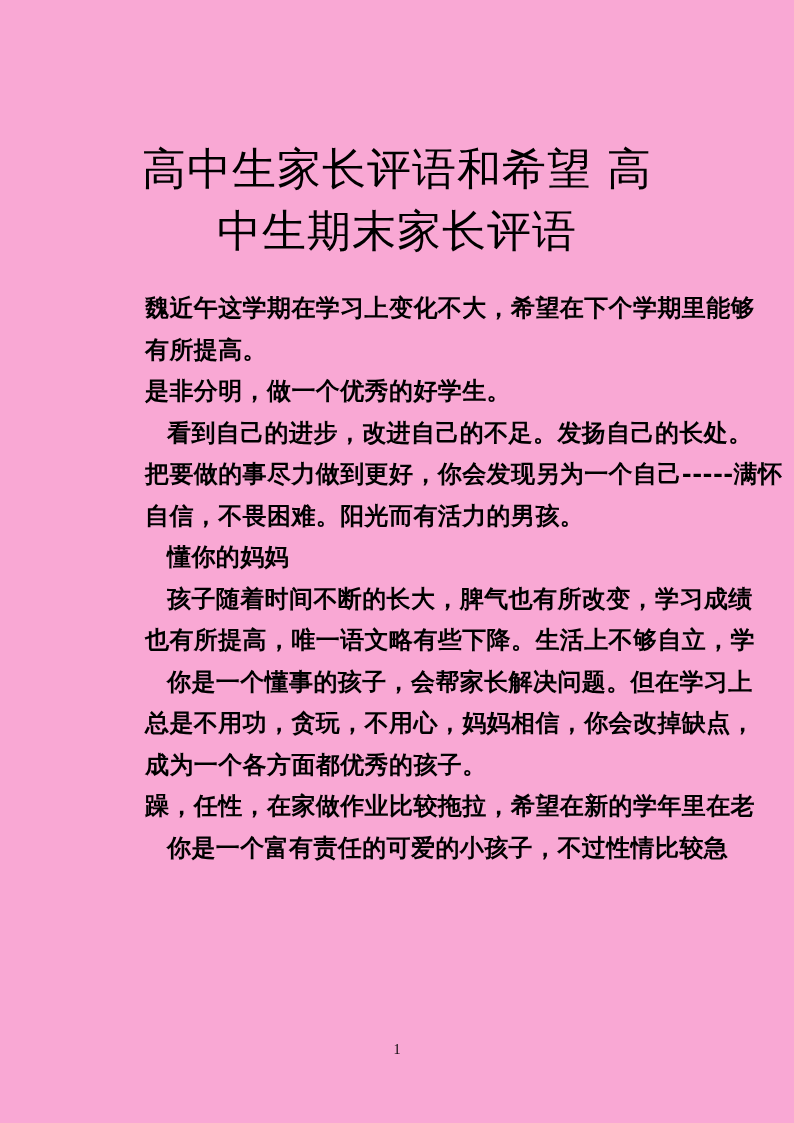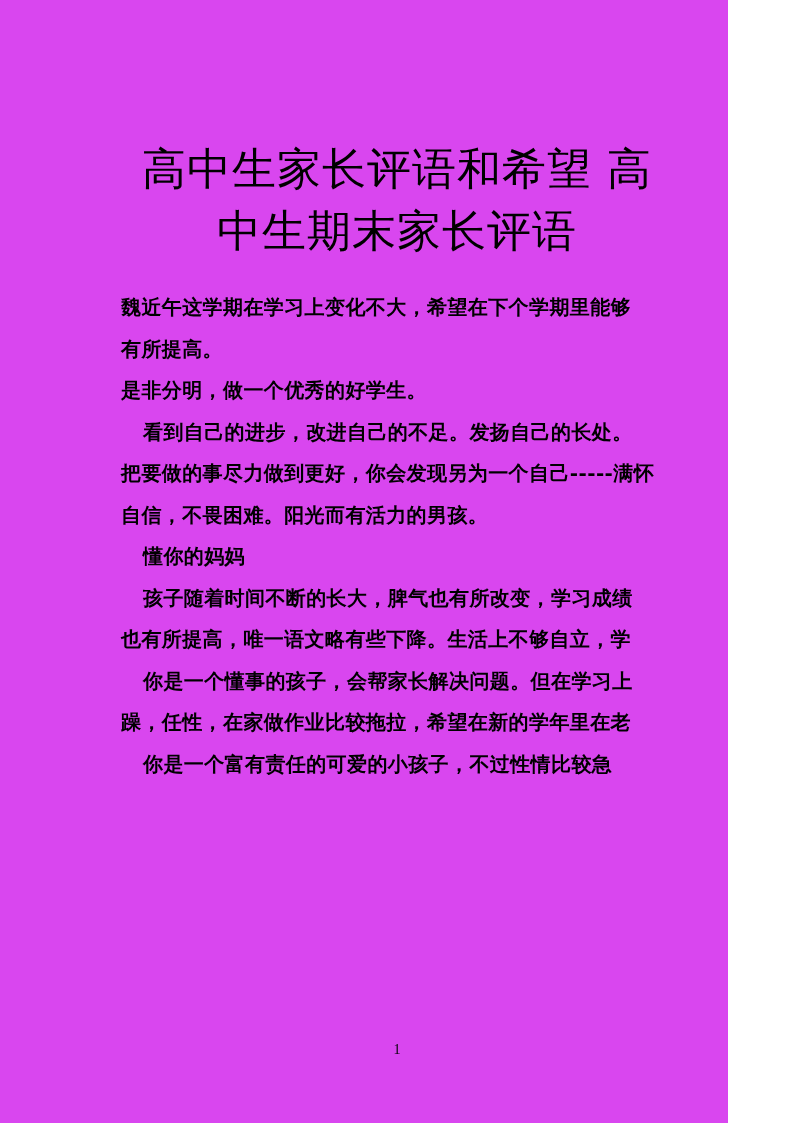--- a/index.html
+++ b/index.html
@@ -11,49 +11,50 @@
       width: 794px;
       height: 1123px;
       position: relative;
       overflow: hidden;
       color: #000000;
       font-family: "DejaVu Serif", "Liberation Serif", serif;
     }
     .page {
       position: absolute;
       left: 0; top: 0;
-      width: 728px;
+      width: 794px;
       height: 1123px;
-      background: #d946ef;
+      background: #f9a8d4;
     }
     .title {
       position: absolute;
       left: 100px;
       top: 138px;
       width: 594px;
       text-align: center;
       font-size: 44px;
       line-height: 62px;
       font-weight: normal;
       margin: 0;
       letter-spacing: 1px;
     }
     .body {
       position: absolute;
       left: 121px;
       top: 287px;
       width: 540px;
     }
     .line {
-      font-size: 20px;
+      font-size: 24px;
       line-height: 41.5px;
       height: 41.5px;
       white-space: nowrap;
       font-weight: bold;
       letter-spacing: 0.4px;
+      margin-left: 24px;
     }
     .indent {
       padding-left: 22px;
     }
     .page-number {
       position: absolute;
       left: 0;
       width: 794px;
       top: 1042px;
       text-align: center;
@@ -74,18 +75,20 @@
     <div class="line">魏近午这学期在学习上变化不大，希望在下个学期里能够</div>
     <div class="line">有所提高。</div>
     <div class="line">是非分明，做一个优秀的好学生。</div>
     <div class="line indent">看到自己的进步，改进自己的不足。发扬自己的长处。</div>
     <div class="line">把要做的事尽力做到更好，你会发现另为一个自己-----满怀</div>
     <div class="line">自信，不畏困难。阳光而有活力的男孩。</div>
     <div class="line indent">懂你的妈妈</div>
     <div class="line indent">孩子随着时间不断的长大，脾气也有所改变，学习成绩</div>
     <div class="line">也有所提高，唯一语文略有些下降。生活上不够自立，学</div>
     <div class="line indent">你是一个懂事的孩子，会帮家长解决问题。但在学习上</div>
+    <div class="line">总是不用功，贪玩，不用心，妈妈相信，你会改掉缺点，</div>
+    <div class="line">成为一个各方面都优秀的孩子。</div>
     <div class="line">躁，任性，在家做作业比较拖拉，希望在新的学年里在老</div>
     <div class="line indent">你是一个富有责任的可爱的小孩子，不过性情比较急</div>
   </div>
 
   <div class="page-number">1</div>
 </div>
 
 </body></html>

